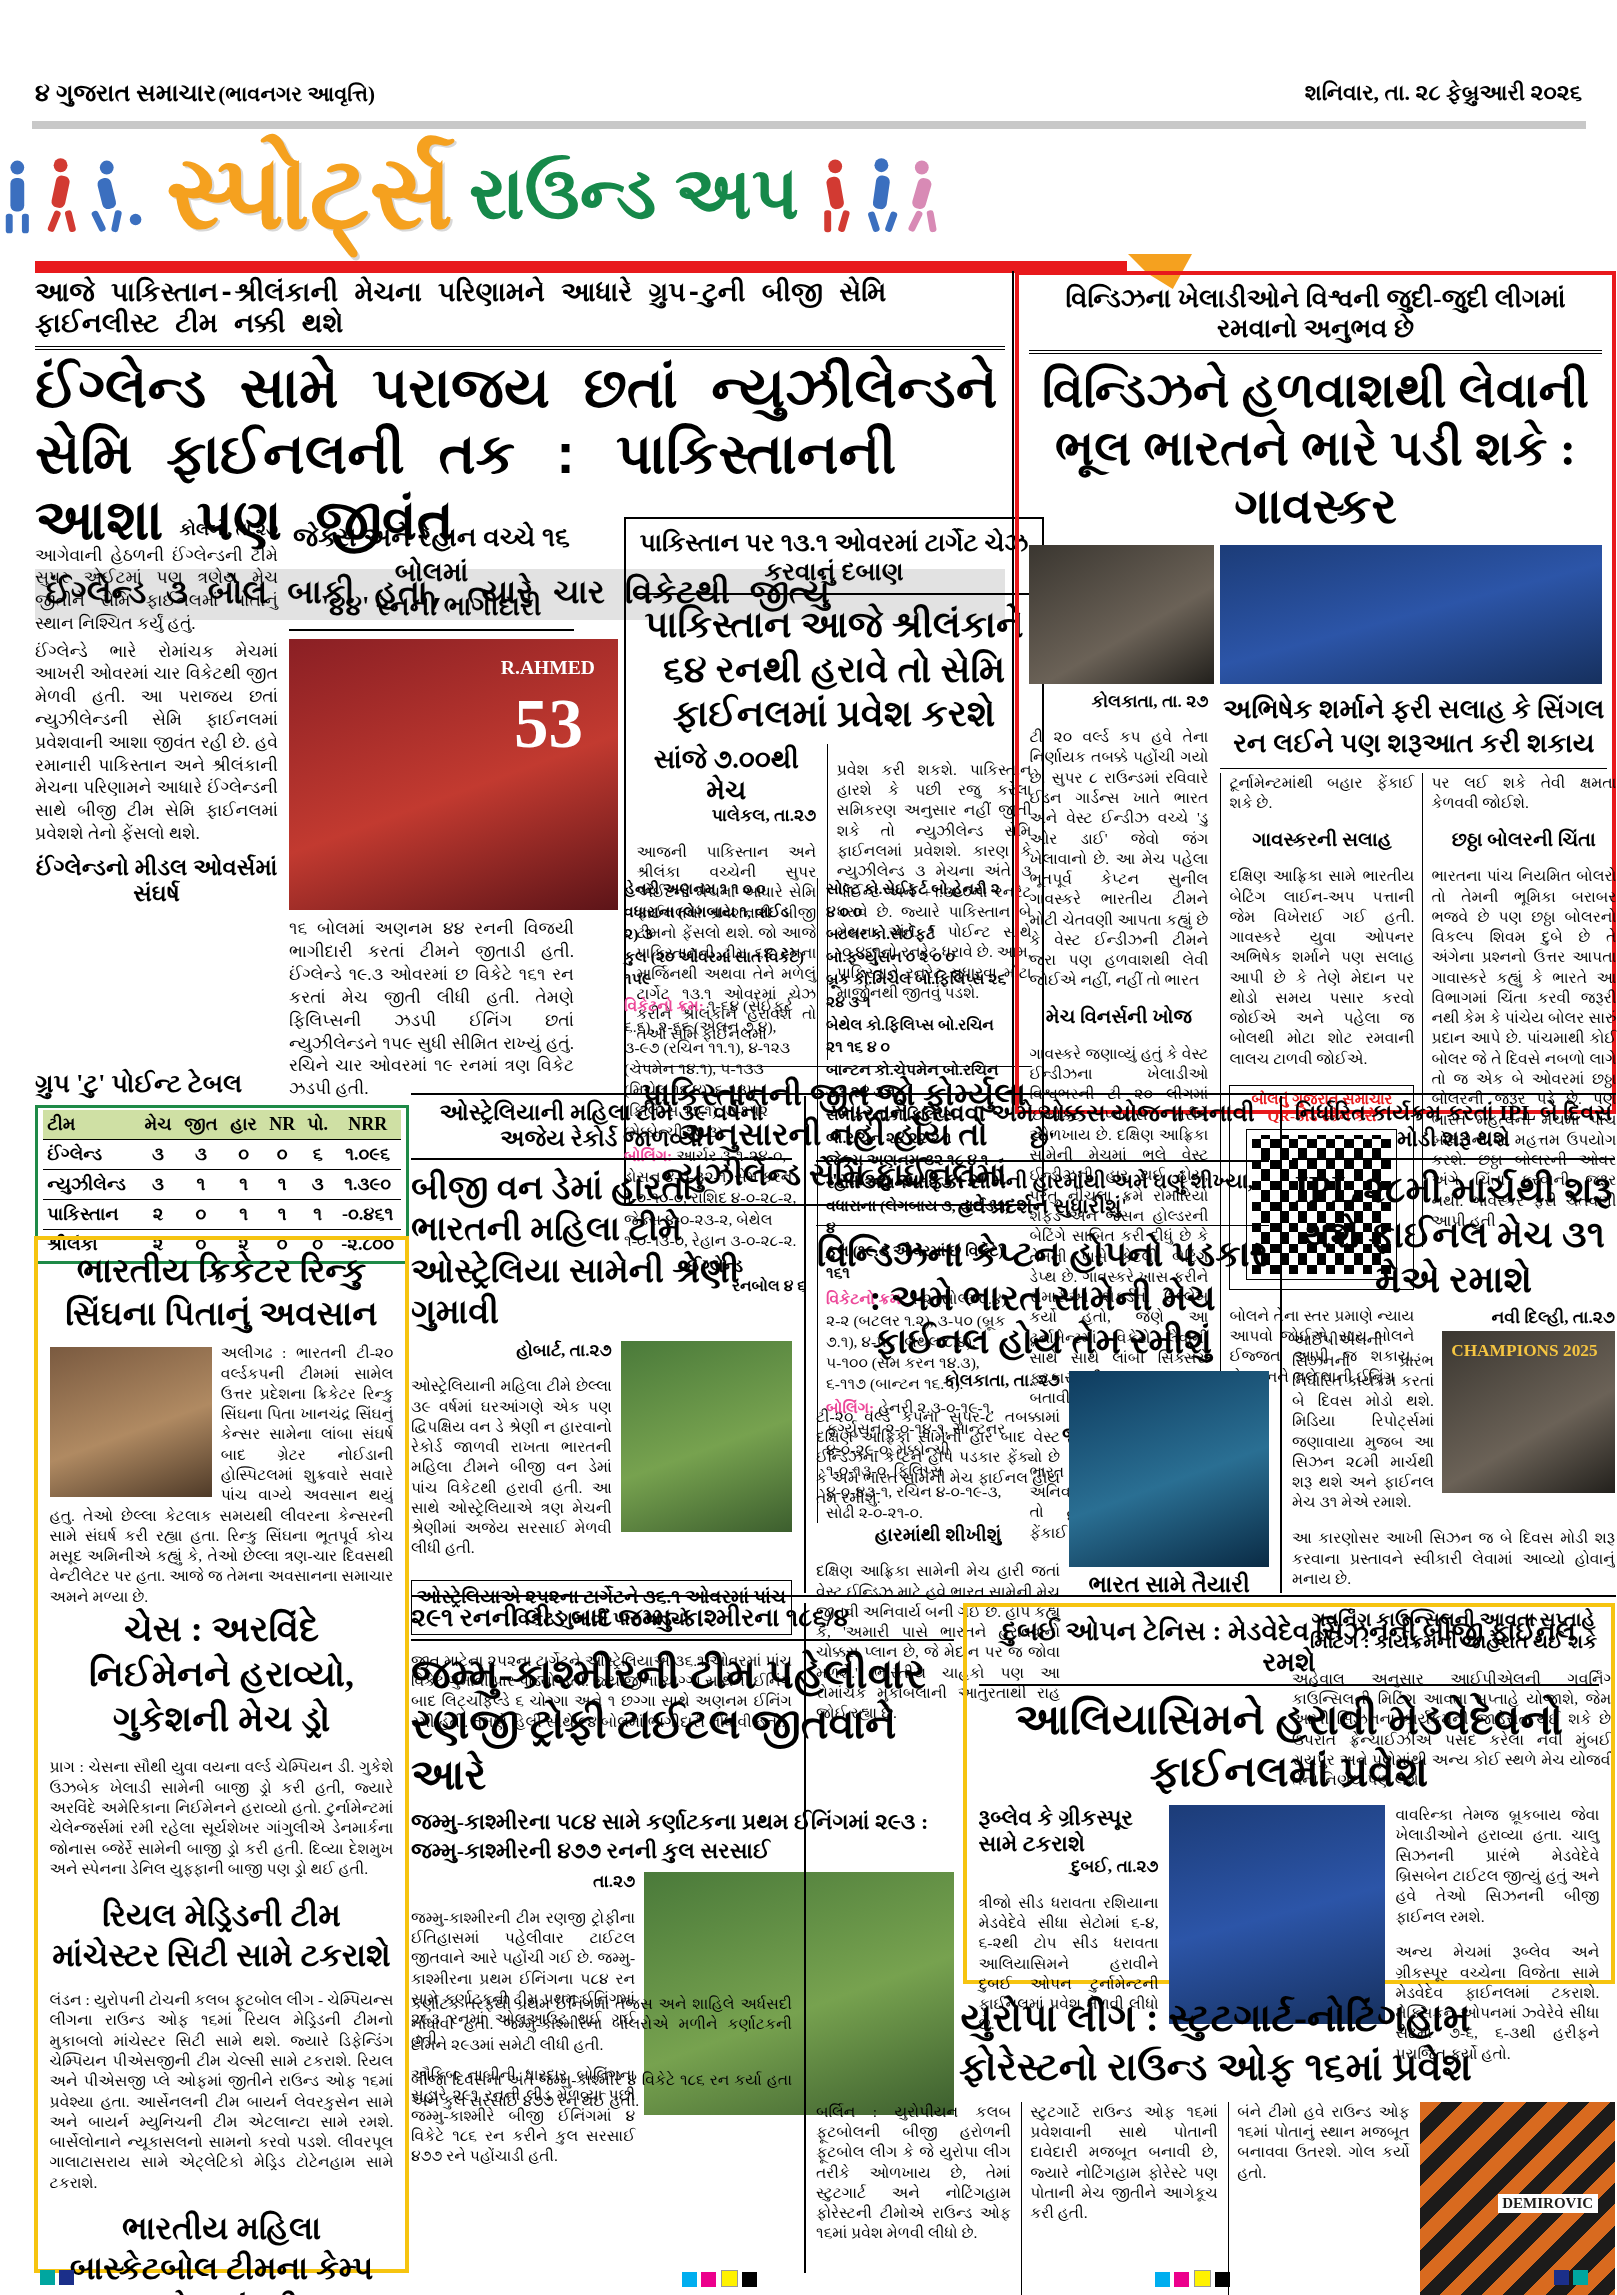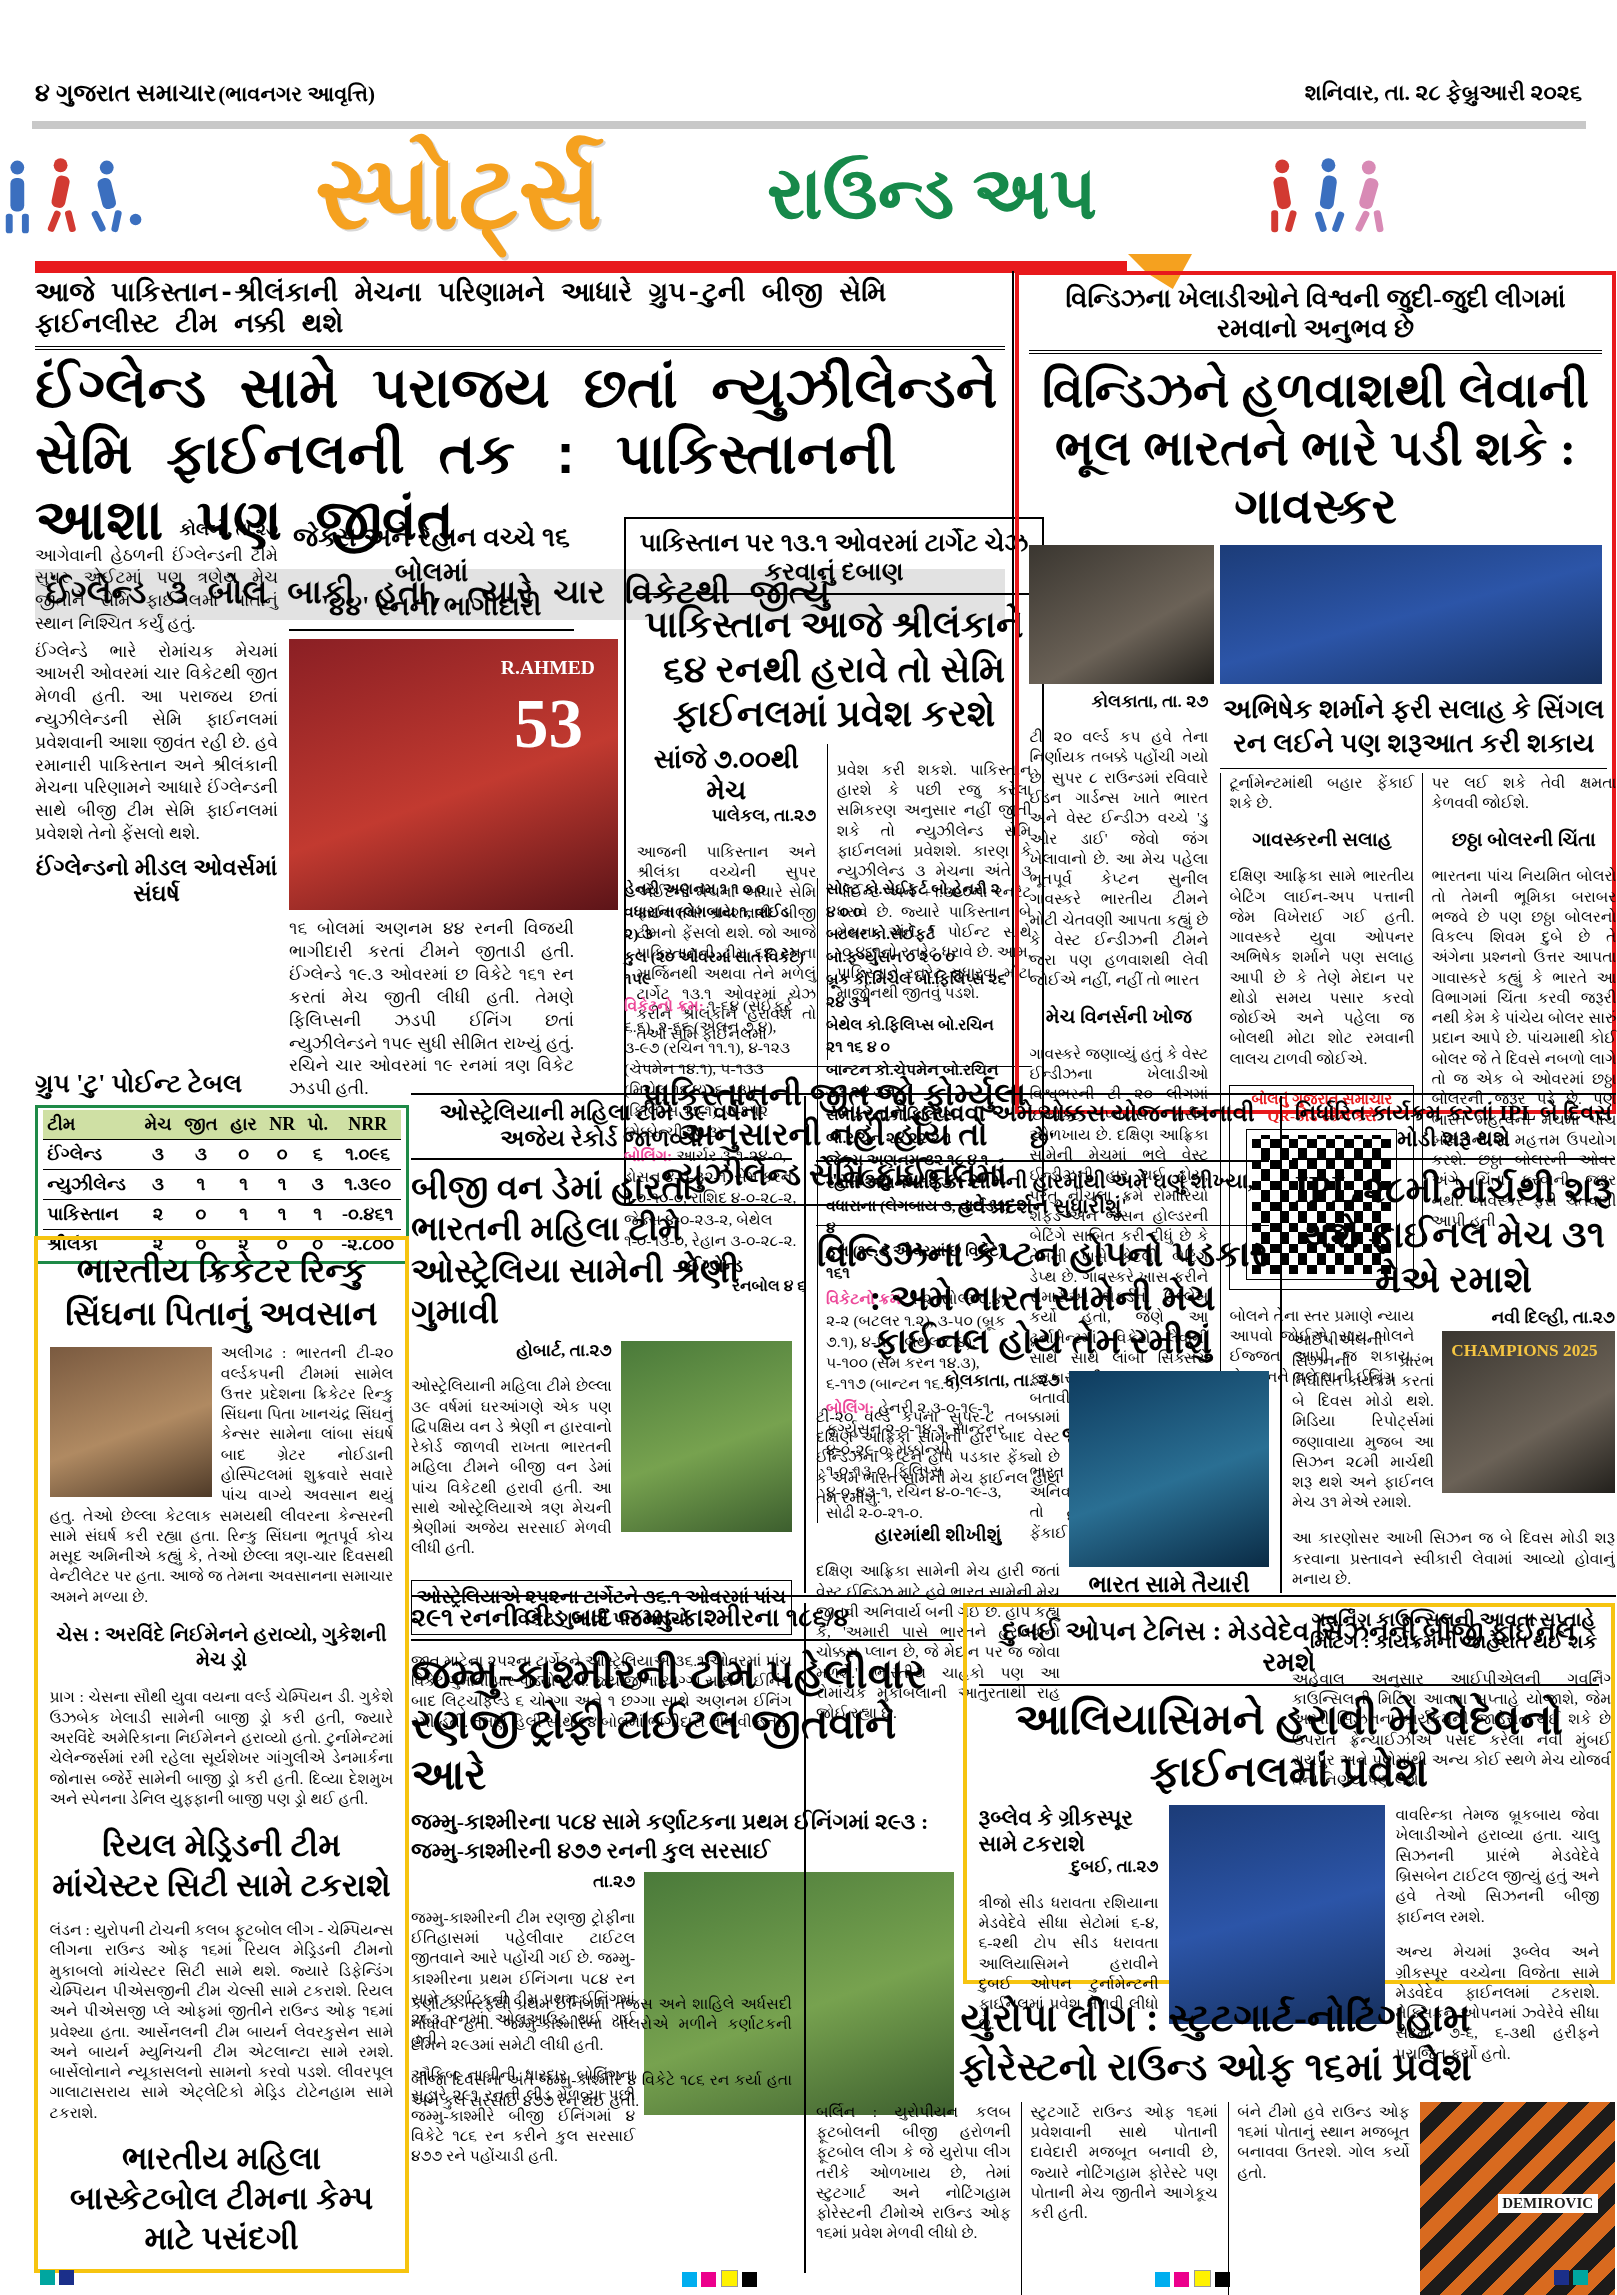--- a/index.html
+++ b/index.html
@@ -42,21 +42,21 @@
 </head>
 <body>
 
 <div class="abs" style="left:35px;top:80px;right:35px;height:38px;">
   <span class="b" style="font-size:24px;">૪ ગુજરાત સમાચાર</span>
   <span style="font-size:21px;font-weight:bold;">(ભાવનગર આવૃત્તિ)</span>
   <span class="b" style="float:right;font-size:22px;">શનિવાર, તા. ૨૮ ફેબ્રુઆરી ૨૦૨૬</span>
 </div>
 <div class="abs" style="left:32px;top:121px;width:1554px;height:8px;background:#c8c8c8;"></div>
 
-<div class="abs" style="left:0;top:132px;width:1389px;height:122px;display:flex;align-items:center;justify-content:space-between;gap:22px;">
+<div class="abs" style="left:0;top:132px;width:1389px;height:122px;display:flex;align-items:center;justify-content:flex-start;gap:16px;">
   <svg width="150" height="87" viewBox="0 0 260 150">
     <g fill="#3b6fbf">
         <circle cx="30" cy="30" r="12"></circle>
         <rect x="18" y="48" width="24" height="58" rx="10"></rect>
         <rect x="10" y="110" width="12" height="34" rx="5"></rect>
         <rect x="38" y="110" width="12" height="34" rx="5"></rect>
       </g>
     <g fill="#d23a32">
         <circle cx="105" cy="26" r="12"></circle>
         <rect x="93" y="44" width="24" height="56" rx="10" transform="rotate(12 105 72)"></rect>
@@ -299,21 +299,21 @@
     </table>
   </div>
 </div>
 
 <div class="abs" style="left:34px;top:1236px;width:375px;height:1037px;border:4.6px solid #f6c410;box-sizing:border-box;padding:10.4px 11.6px;">
   <div class="b ctr" style="font-size:34px;line-height:1.25;">ભારતીય ક્રિકેટર રિન્કુ સિંઘના પિતાનું અવસાન</div>
   <div style="overflow:hidden;margin-top:8px;">
     <div class="ph ph-warm" style="width:162px;height:150px;float:left;margin:3.5px 9.2px 3.5px 0;"></div>
     <p class="small-txt" style="margin:0;">અલીગઢ : ભારતની ટી-૨૦ વર્લ્ડકપની ટીમમાં સામેલ ઉત્તર પ્રદેશના ક્રિકેટર રિન્કુ સિંઘના પિતા ખાનચંદ્ર સિંઘનું કેન્સર સામેના લાંબા સંઘર્ષ બાદ ગ્રેટર નોઈડાની હોસ્પિટલમાં શુક્રવારે સવારે પાંચ વાગ્યે અવસાન થયું હતુ. તેઓ છેલ્લા કેટલાક સમયથી લીવરના કેન્સરની સામે સંઘર્ષ કરી રહ્યા હતા. રિન્કુ સિંઘના ભૂતપૂર્વ કોચ મસૂદ અમિનીએ કહ્યું કે, તેઓ છેલ્લા ત્રણ-ચાર દિવસથી વેન્ટીલેટર પર હતા. આજે જ તેમના અવસાનના સમાચાર અમને મળ્યા છે.</p>
   </div>
-  <div class="b ctr" style="font-size:20px;line-height:1.25;margin-top:15px;">ચેસ : અરવિંદે નિઈમેનને હરાવ્યો, ગુકેશની મેચ ડ્રો</div>
+  <div class="b ctr" style="font-size:36px;line-height:1.25;">ચેસ : અરવિંદે નિઈમેનને હરાવ્યો, ગુકેશની મેચ ડ્રો</div>
   <p class="small-txt">પ્રાગ : ચેસના સૌથી યુવા વયના વર્લ્ડ ચેમ્પિયન ડી. ગુકેશે ઉઝબેક ખેલાડી સામેની બાજી ડ્રો કરી હતી, જ્યારે અરવિંદે અમેરિકાના નિઈમેનને હરાવ્યો હતો. ટુર્નામેન્ટમાં ચેલેન્જર્સમાં રમી રહેલા સૂર્યશેખર ગાંગુલીએ ડેનમાર્કના જોનાસ બ્જેર્રે સામેની બાજી ડ્રો કરી હતી. દિવ્યા દેશમુખ અને સ્પેનના ડેનિલ યુફ્ફાની બાજી પણ ડ્રો થઈ હતી.</p>
   <div class="b ctr" style="font-size:32px;line-height:1.25;margin-top:15px;">રિયલ મેડ્રિડની ટીમ માંચેસ્ટર સિટી સામે ટકરાશે</div>
   <p class="small-txt">લંડન : યુરોપની ટોચની કલબ ફૂટબોલ લીગ - ચેમ્પિયન્સ લીગના રાઉન્ડ ઓફ ૧૬માં રિયલ મેડ્રિડની ટીમનો મુકાબલો માંચેસ્ટર સિટી સામે થશે. જ્યારે ડિફેન્ડિંગ ચેમ્પિયન પીએસજીની ટીમ ચેલ્સી સામે ટકરાશે. રિયલ અને પીએસજી પ્લે ઓફમાં જીતીને રાઉન્ડ ઓફ ૧૬માં પ્રવેશ્યા હતા. આર્સેનલની ટીમ બાયર્ન લેવરકુસેન સામે અને બાયર્ન મ્યુનિચની ટીમ એટલાન્ટા સામે રમશે. બાર્સેલોનાને ન્યૂકાસલનો સામનો કરવો પડશે. લીવરપૂલ ગાલાટાસરાય સામે એટ્લેટિકો મેડ્રિડ ટોટેનહામ સામે ટકરાશે.</p>
   <div class="b ctr" style="font-size:32px;line-height:1.25;margin-top:15px;">ભારતીય મહિલા બાસ્કેટબોલ ટીમના કેમ્પ માટે પસંદગી</div>
 
 </div>
 
 <div class="hrule" style="left:411px;top:1093px;width:1205px;"></div>
 <div class="vrule" style="left:804px;top:1096px;height:497px;"></div>
 <div class="vrule" style="left:1280px;top:1096px;height:497px;"></div>

